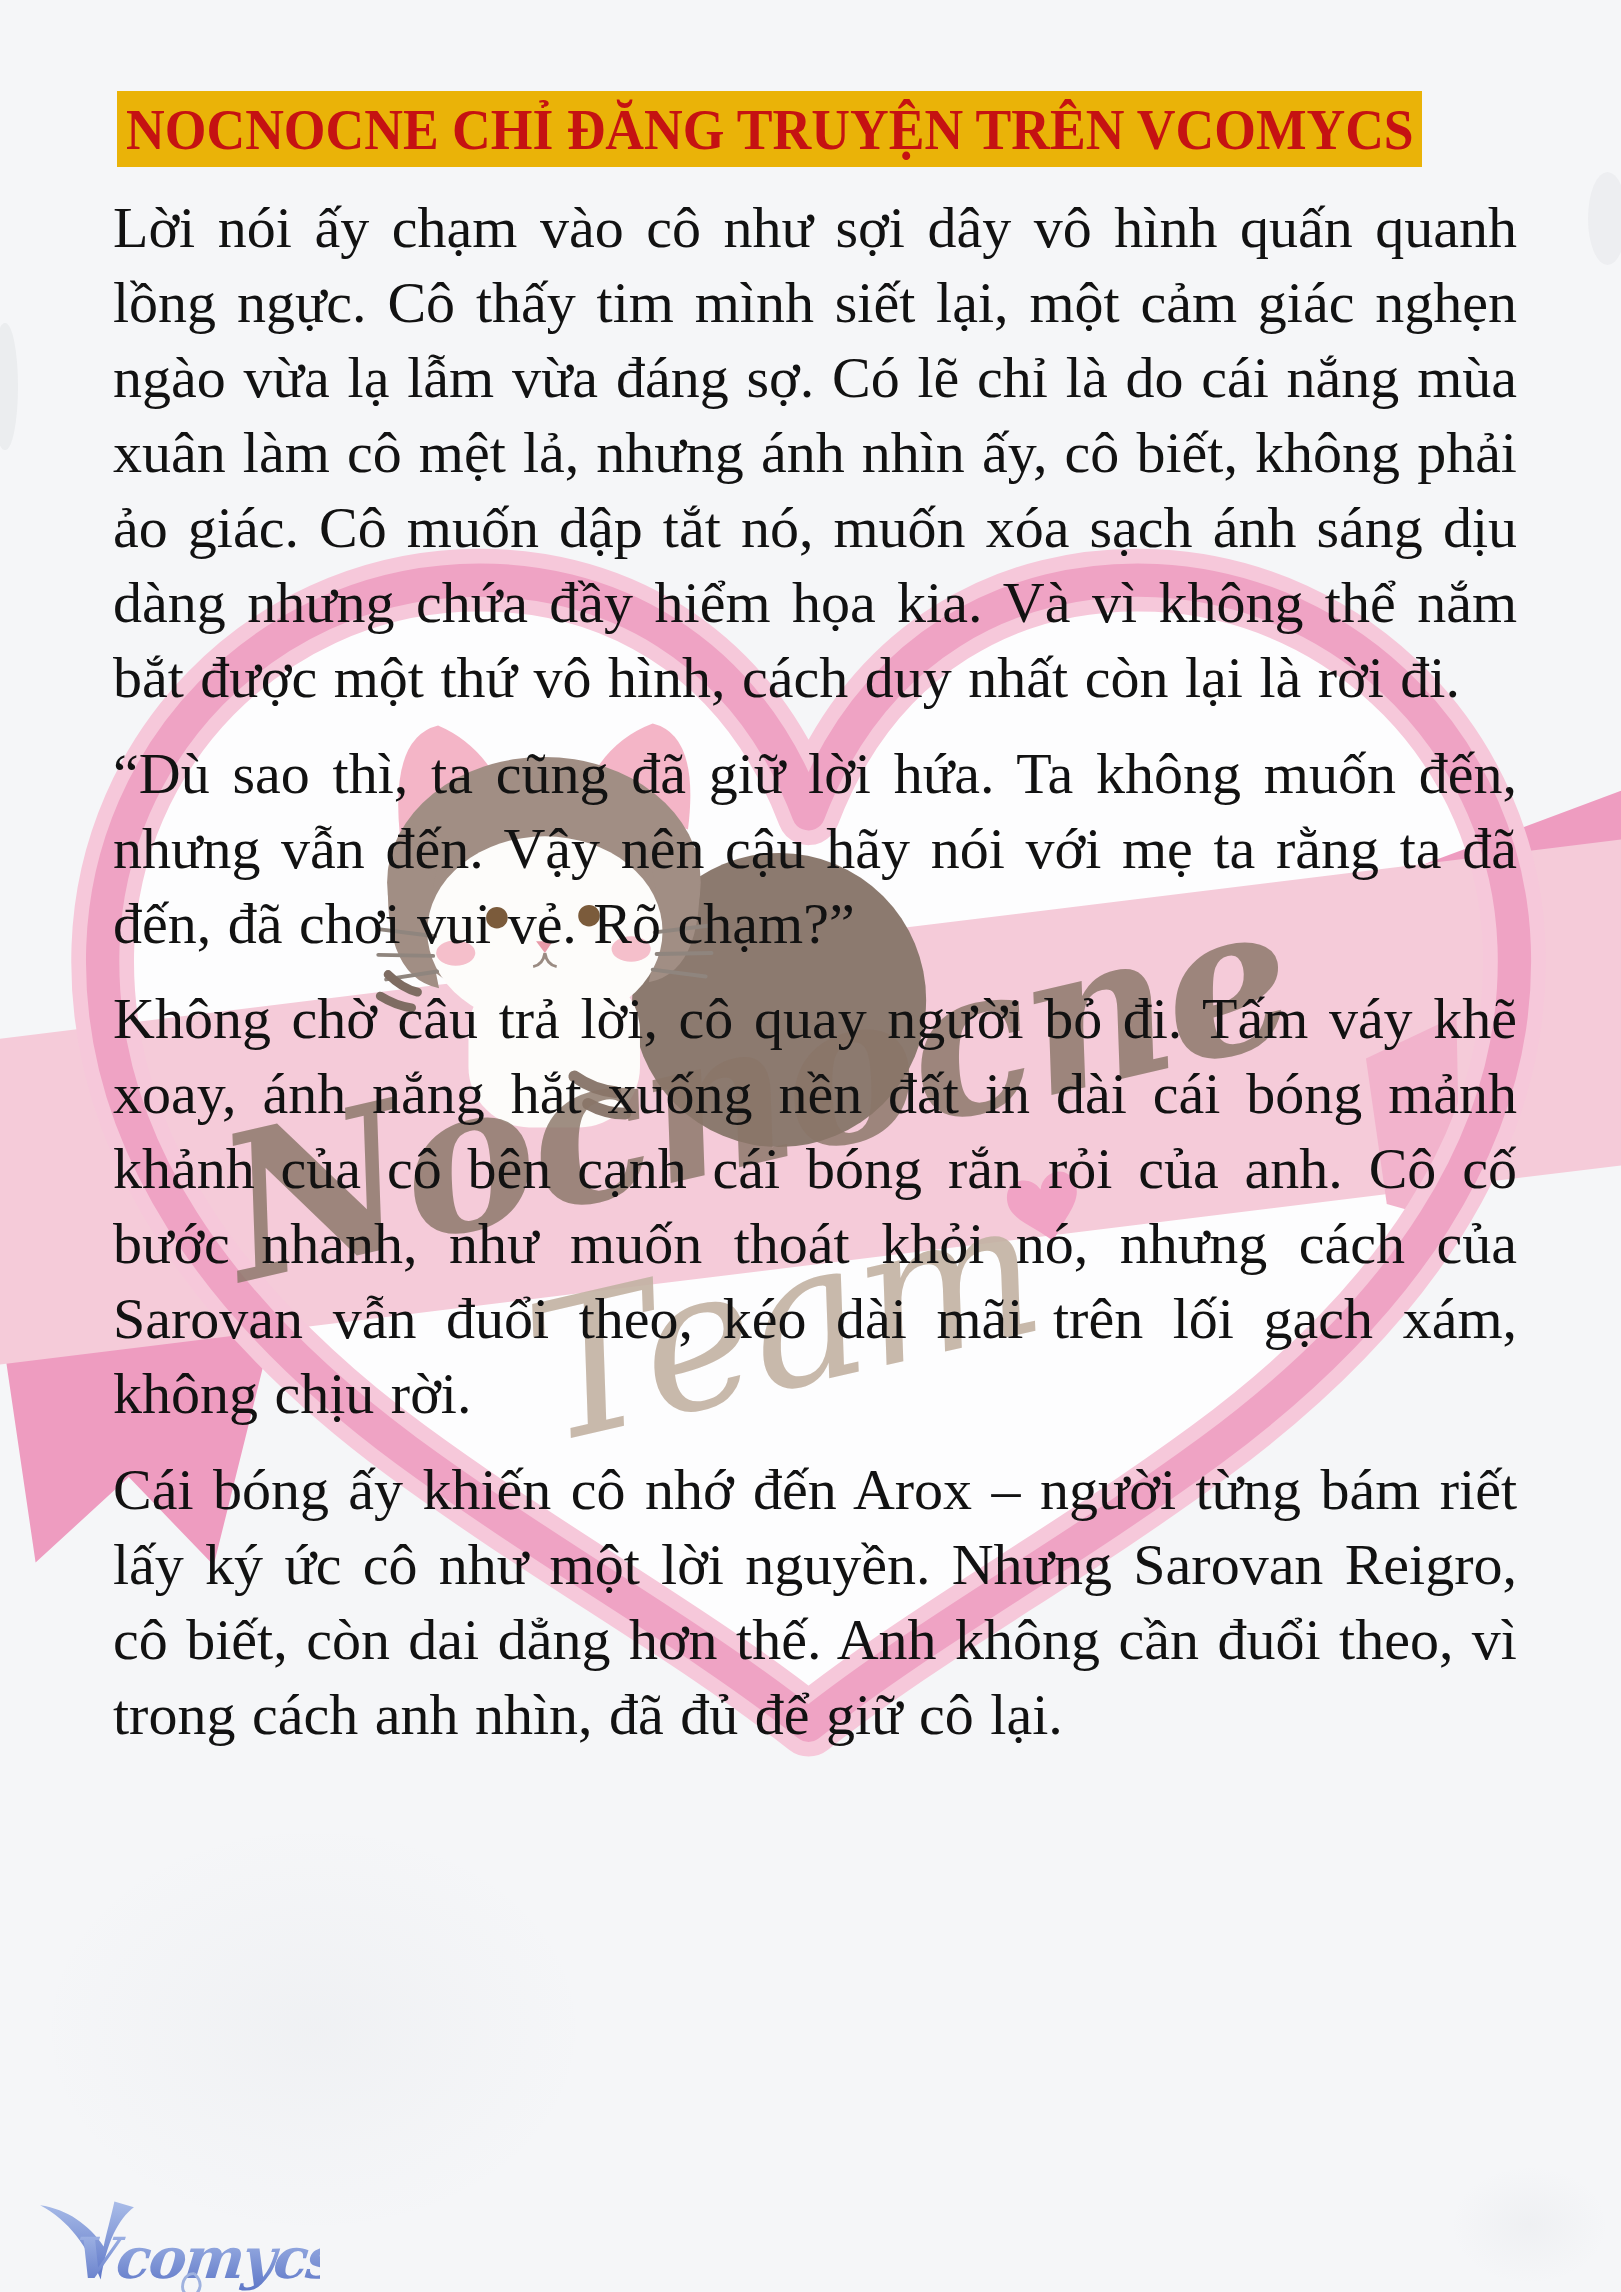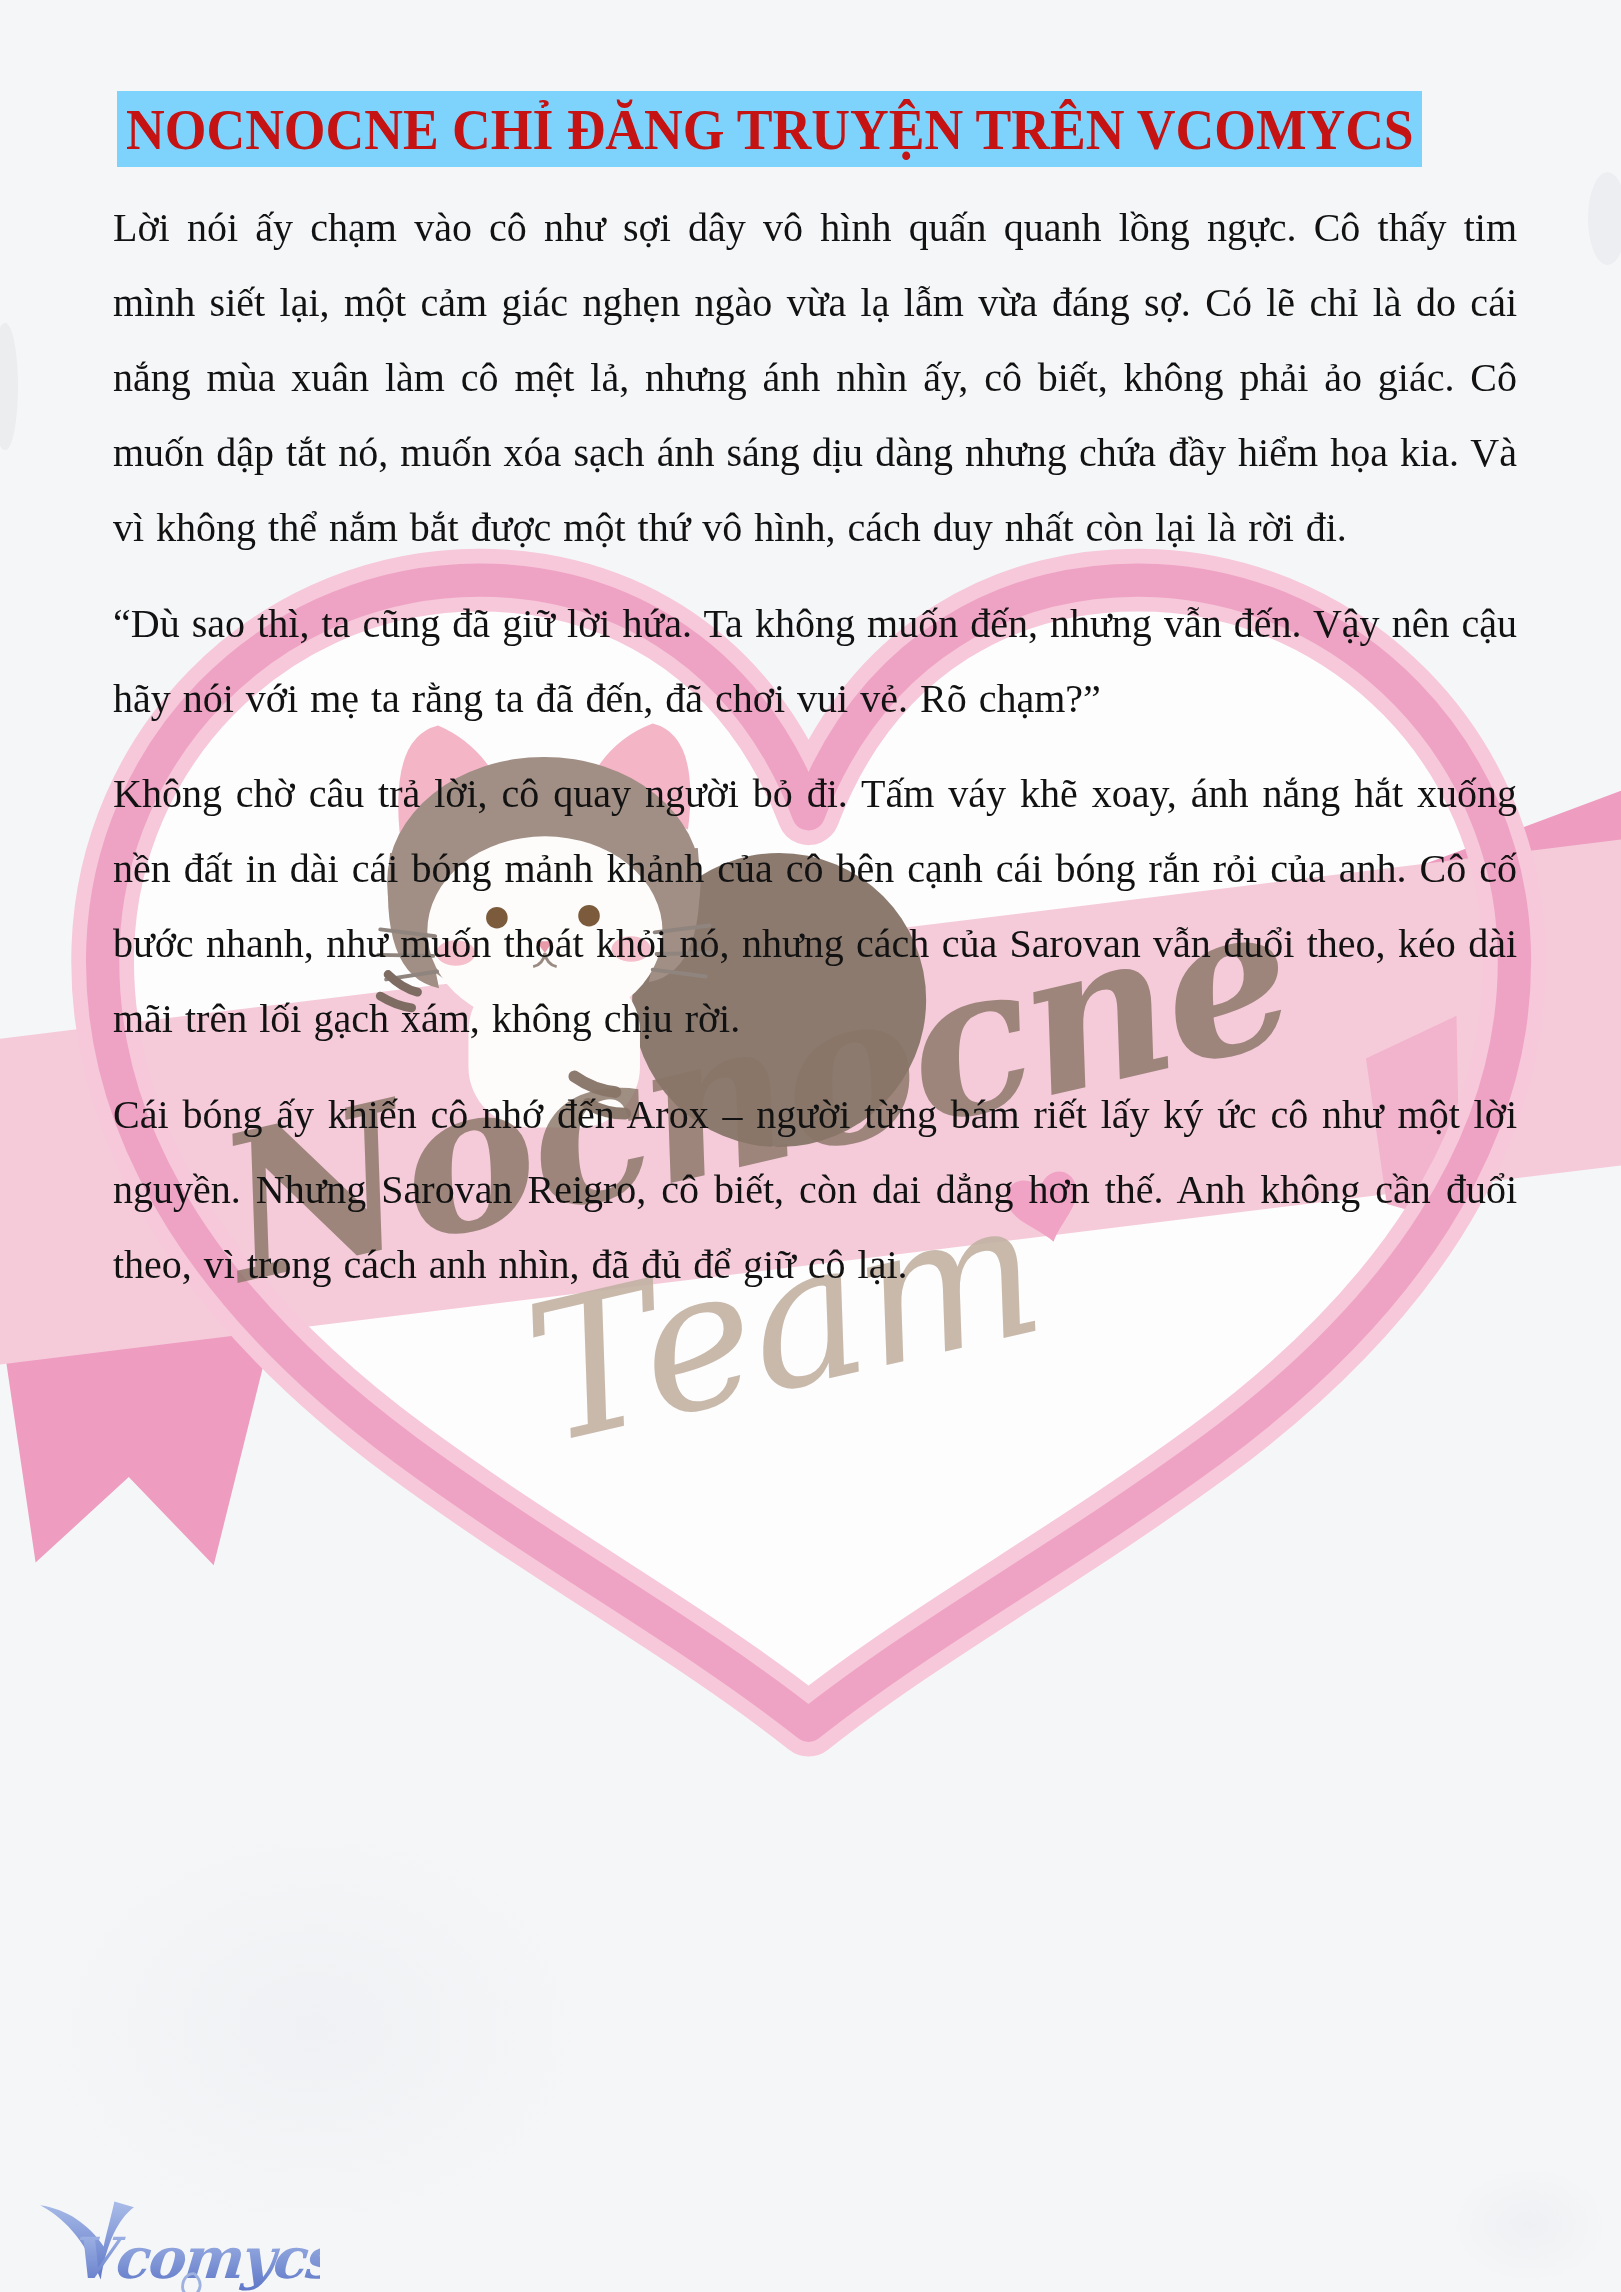--- a/index.html
+++ b/index.html
@@ -14,37 +14,37 @@
   .smudge{position:absolute;z-index:0;border-radius:50%;}
   .smudge.s1{left:-7.8px;top:323px;width:25.5px;height:127px;background:rgba(90,100,110,0.06);}
   .smudge.s2{left:1588px;top:172px;width:39px;height:93px;background:rgba(90,100,110,0.05);}
   .smudge.s3{left:39px;top:1823px;width:549px;height:412px;background:radial-gradient(closest-side,rgba(120,130,145,0.045),rgba(120,130,145,0));}
   .smudge.s4{left:1451px;top:2166px;width:157px;height:118px;background:radial-gradient(closest-side,rgba(120,130,145,0.05),rgba(120,130,145,0));}
 
   .content{position:absolute;left:0;top:0;width:100%;height:100%;z-index:2;}
 
   .title-banner{
     position:absolute;left:117px;top:91px;width:1305px;height:76px;
-    background:#7dd3fc;
+    background:#eab308;
     display:flex;align-items:center;justify-content:center;
   }
   .title-text{
     display:inline-block;
     font-weight:bold;
     font-size:57px;
     color:#c51212;
     letter-spacing:0px;
     transform:scaleX(0.94);
     white-space:nowrap;
   }
 
   .text-col{position:absolute;left:113px;top:190px;width:1404px;}
   .text-col p{
     margin:0 0 20.6px 0;
-    font-size:40px;
+    font-size:58px;
     line-height:75px;
     text-align:justify;
     color:#121212;
     word-spacing:2px;
   }
 
   .footer-logo{position:absolute;left:25.5px;top:2178px;z-index:2;}
 </style>
 </head>
 <body>

